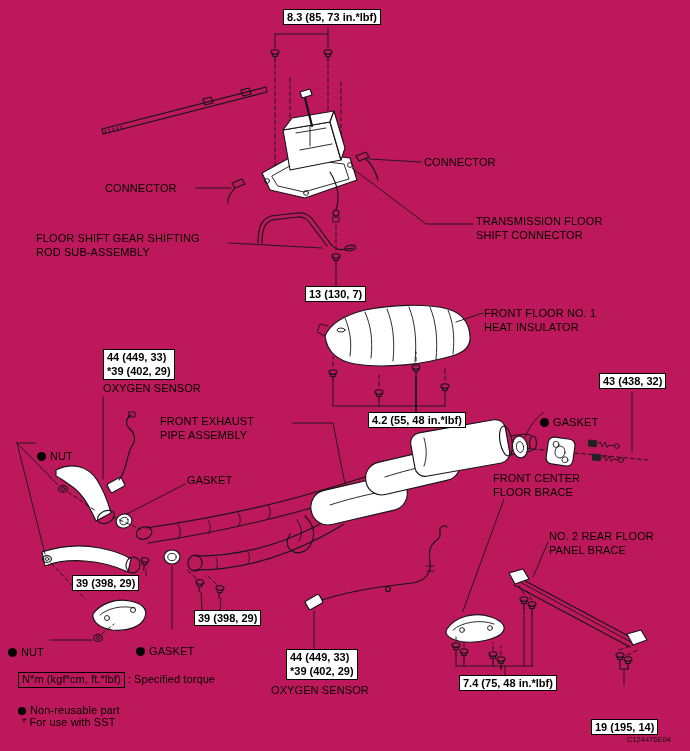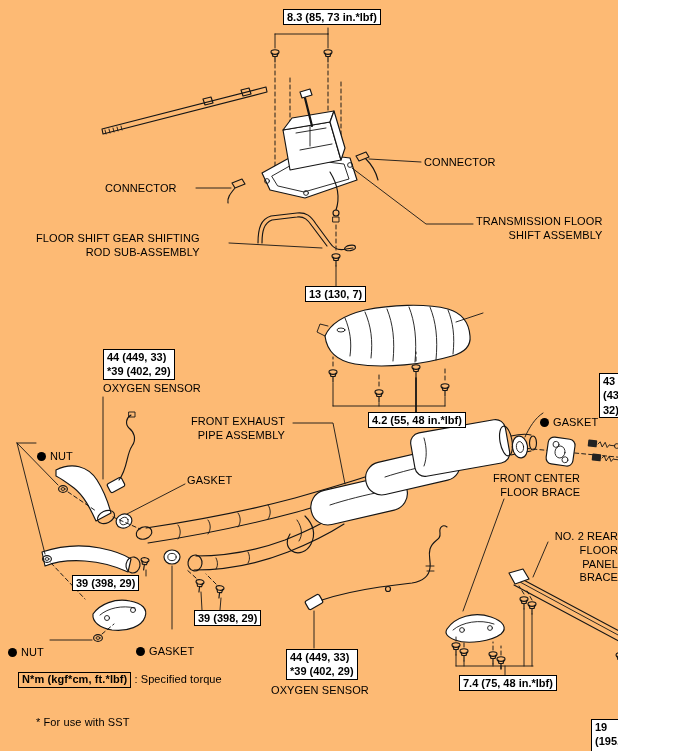--- a/index.html
+++ b/index.html
@@ -1,26 +1,26 @@
 <!DOCTYPE html>
 <html><head>
 <meta charset="utf-8">
 <style>
   html,body{margin:0;padding:0;background:#fff;}
-  #canvas{position:relative;width:618px;height:751px;background:#fdba74;overflow:hidden;
+  #canvas{position:relative;width:690px;height:751px;background:#be185d;overflow:hidden;
           font-family:"Liberation Sans",sans-serif;}
   #art{position:absolute;left:0;top:0;}
   .lbl{position:absolute;font:11px/1.25 "Liberation Sans",sans-serif;color:#000;
-       white-space:pre-line;letter-spacing:.1px;text-align:right;}
+       white-space:pre-line;letter-spacing:.1px;}
   .tbox{position:absolute;font:bold 11px/1.3 "Liberation Sans",sans-serif;color:#000;
         border:1.6px solid #000;background:#fff;padding:0 3px;white-space:pre-line;z-index:3;}
   .dot{display:inline-block;width:9px;height:9px;background:#000;border-radius:50%;
        margin-right:4px;vertical-align:-1px;}
   .sdot{width:8px;height:8px;}
-  .unitbox{display:inline-block;border:1.4px solid #000;padding:0 3px;margin-right:3px;font-weight:bold;}
+  .unitbox{display:inline-block;border:1.4px solid #000;padding:0 3px;margin-right:3px;}
   .code{position:absolute;font:7.5px "Liberation Sans",sans-serif;color:#111;}
   svg *{vector-effect:non-scaling-stroke;}
   .ln{stroke:#151515;stroke-width:1.15;fill:none;stroke-linecap:round;stroke-linejoin:round;}
   .thin{stroke-width:.9;}
   .thick{stroke-width:2.2;}
   .dash{stroke-dasharray:4 3;stroke-width:.95;}
   .wfill{fill:#fff;}
 </style>
 </head>
 <body>
@@ -253,25 +253,27 @@
   <div class="tbox" style="left:72px;top:575px">39 (398, 29)</div>
   <div class="tbox" style="left:194px;top:610px">39 (398, 29)</div>
   <div class="tbox" style="left:286px;top:649px">44 (449, 33)
 *39 (402, 29)</div>
   <div class="tbox" style="left:459px;top:675px">7.4 (75, 48 in.*lbf)</div>
   <div class="tbox" style="left:591px;top:719px">19 (195, 14)</div>
 
   <div class="lbl" style="left:424px;top:156px">CONNECTOR</div>
   <div class="lbl" style="left:105px;top:182px">CONNECTOR</div>
   <div class="lbl" style="left:476px;top:215px">TRANSMISSION FLOOR
-SHIFT ASSEMBLY</div>
+SHIFT CONNECTOR</div>
   <div class="lbl" style="left:36px;top:232px">FLOOR SHIFT GEAR SHIFTING
 ROD SUB-ASSEMBLY</div>
+  <div class="lbl" style="left:484px;top:307px">FRONT FLOOR NO. 1
+HEAT INSULATOR</div>
   <div class="lbl" style="left:103px;top:382px">OXYGEN SENSOR</div>
-  <div class="lbl" style="left:191px;top:415px">FRONT EXHAUST
+  <div class="lbl" style="left:160px;top:415px">FRONT EXHAUST
 PIPE ASSEMBLY</div>
   <div class="lbl" style="left:540px;top:402px">
     <span class="dot"></span><span>GASKET</span>
   </div>
   <div class="lbl" style="left:37px;top:436px">
     <span class="dot"></span><span>NUT</span>
   </div>
   <div class="lbl" style="left:187px;top:474px">GASKET</div>
   <div class="lbl" style="left:493px;top:472px">FRONT CENTER
 FLOOR BRACE</div>
@@ -281,16 +283,19 @@
     <span class="dot"></span><span>NUT</span>
   </div>
   <div class="lbl" style="left:136px;top:631px">
     <span class="dot"></span><span>GASKET</span>
   </div>
   <div class="lbl" style="left:271px;top:684px">OXYGEN SENSOR</div>
 
   <div class="lbl" style="left:18px;top:658px">
     <span class="unitbox">N*m (kgf*cm, ft.*lbf)</span><span>: Specified torque</span>
   </div>
-  <div class="lbl" style="left:36px;top:716px">* For use with SST</div>
+  <div class="lbl" style="left:18px;top:690px">
+    <span class="dot sdot"></span><span>Non-reusable part</span>
+  </div>
+  <div class="lbl" style="left:22px;top:716px">* For use with SST</div>
 
   <div class="code" style="left:627px;top:735px">C124476E04</div>
 </div>
 
 </body></html>

